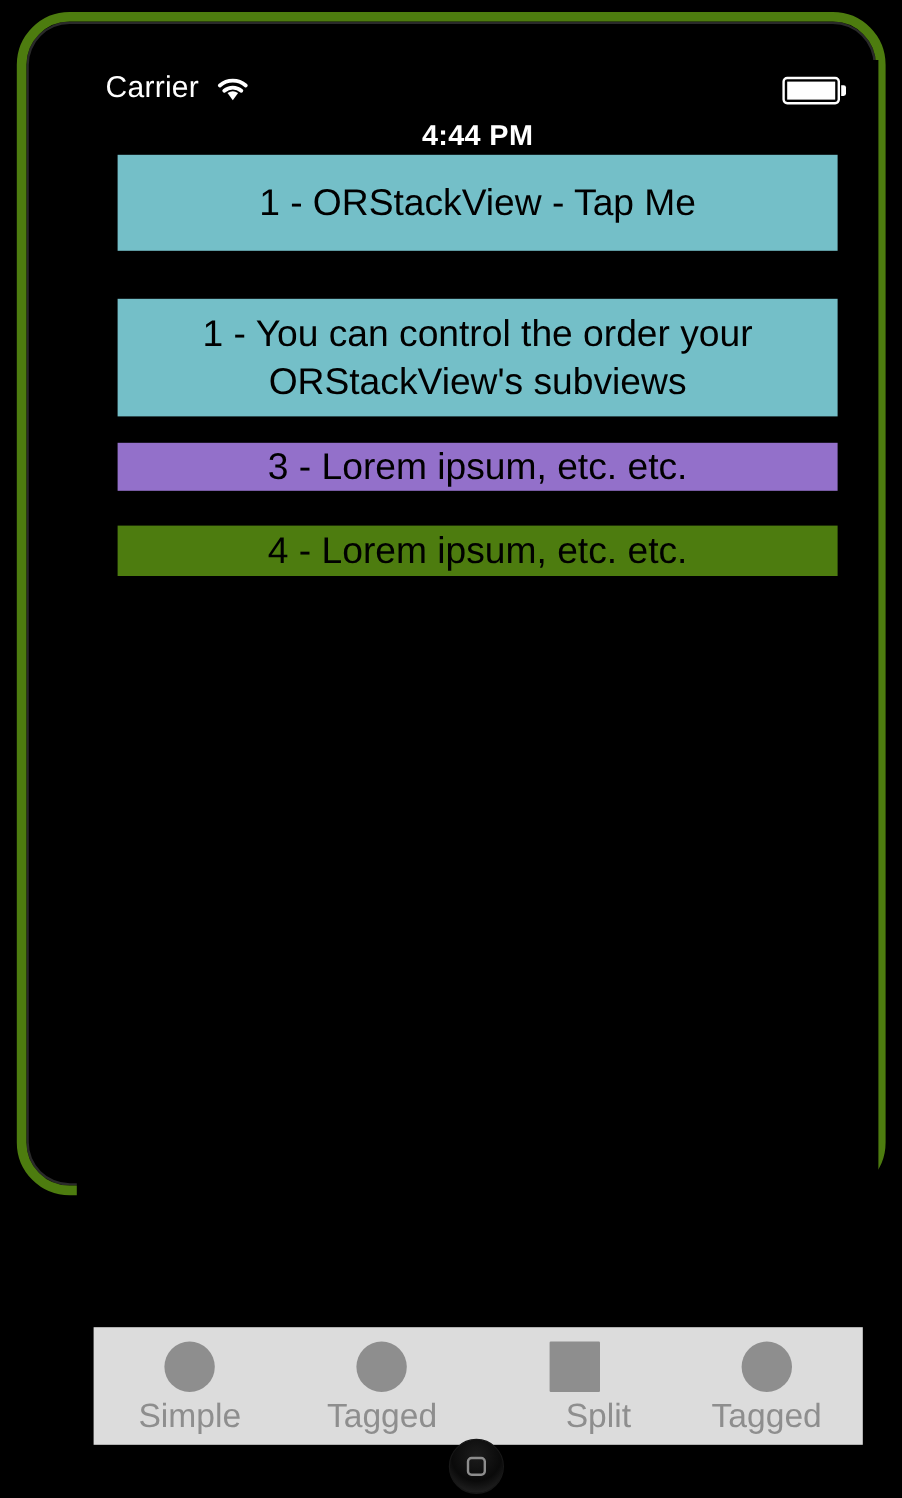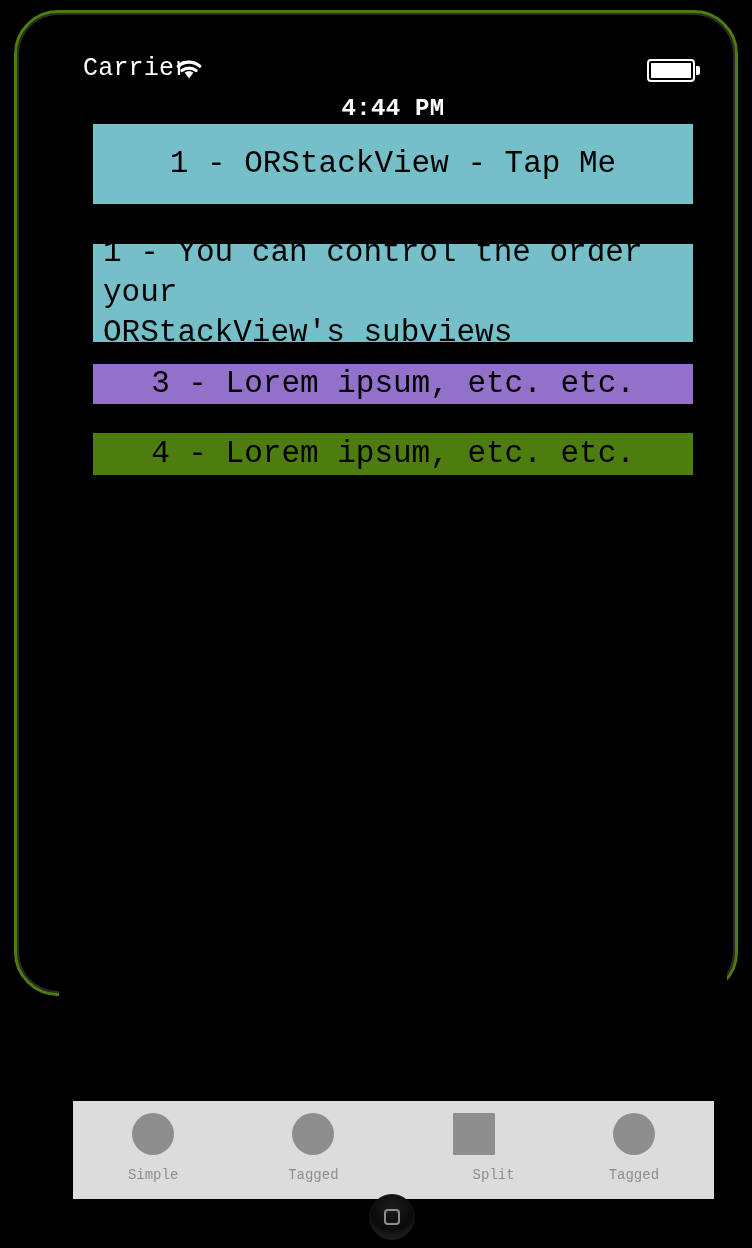--- a/index.html
+++ b/index.html
@@ -15,26 +15,25 @@
     position: relative;
   }
 
   
   #device-frame {
     position: absolute;
     left: 14px;
     top: 10px;
     width: 724px;
     height: 986px;
-    border: 3px solid #4d7c0f;
+    border: 8px solid #4d7c0f;
     border-radius: 44px;
     box-sizing: border-box;
     background: #000000;
     box-shadow: 0 0 0 2px #2a2a2a inset;
-    font-family: Liberation Mono, monospace;
   }
 
   
   #screen {
     position: absolute;
     left: 42px;
     top: 32px;
     width: 668px;
     height: 1155px;
     background: #000000;
@@ -116,20 +115,21 @@
     position: absolute;
     left: 34px;
     top: 79px;
     width: 600px;
   }
   .stack-row {
     width: 600px;
     display: flex;
     align-items: center;
     justify-content: center;
+    text-align: center;
     color: #000000;
     font-size: 31px;
     line-height: 40px;
     box-sizing: border-box;
     padding: 0 10px;
   }
   .stack-row span { display: block; }
 
   
   #tab-bar {
@@ -153,21 +153,21 @@
     cursor: pointer;
   }
   .tab-glyph {
     width: 42px;
     height: 42px;
     margin-bottom: 8px;
   }
   .glyph-circle { border-radius: 50%; }
   .glyph-square { border-radius: 1px; }
   .tab-label {
-    font-size: 14px;
+    font-size: 28px;
     line-height: 24px;
     white-space: nowrap;
     text-align: right;
   }
 
   
   #home-button {
     position: absolute;
     left: 352px;
     top: 1181px;

